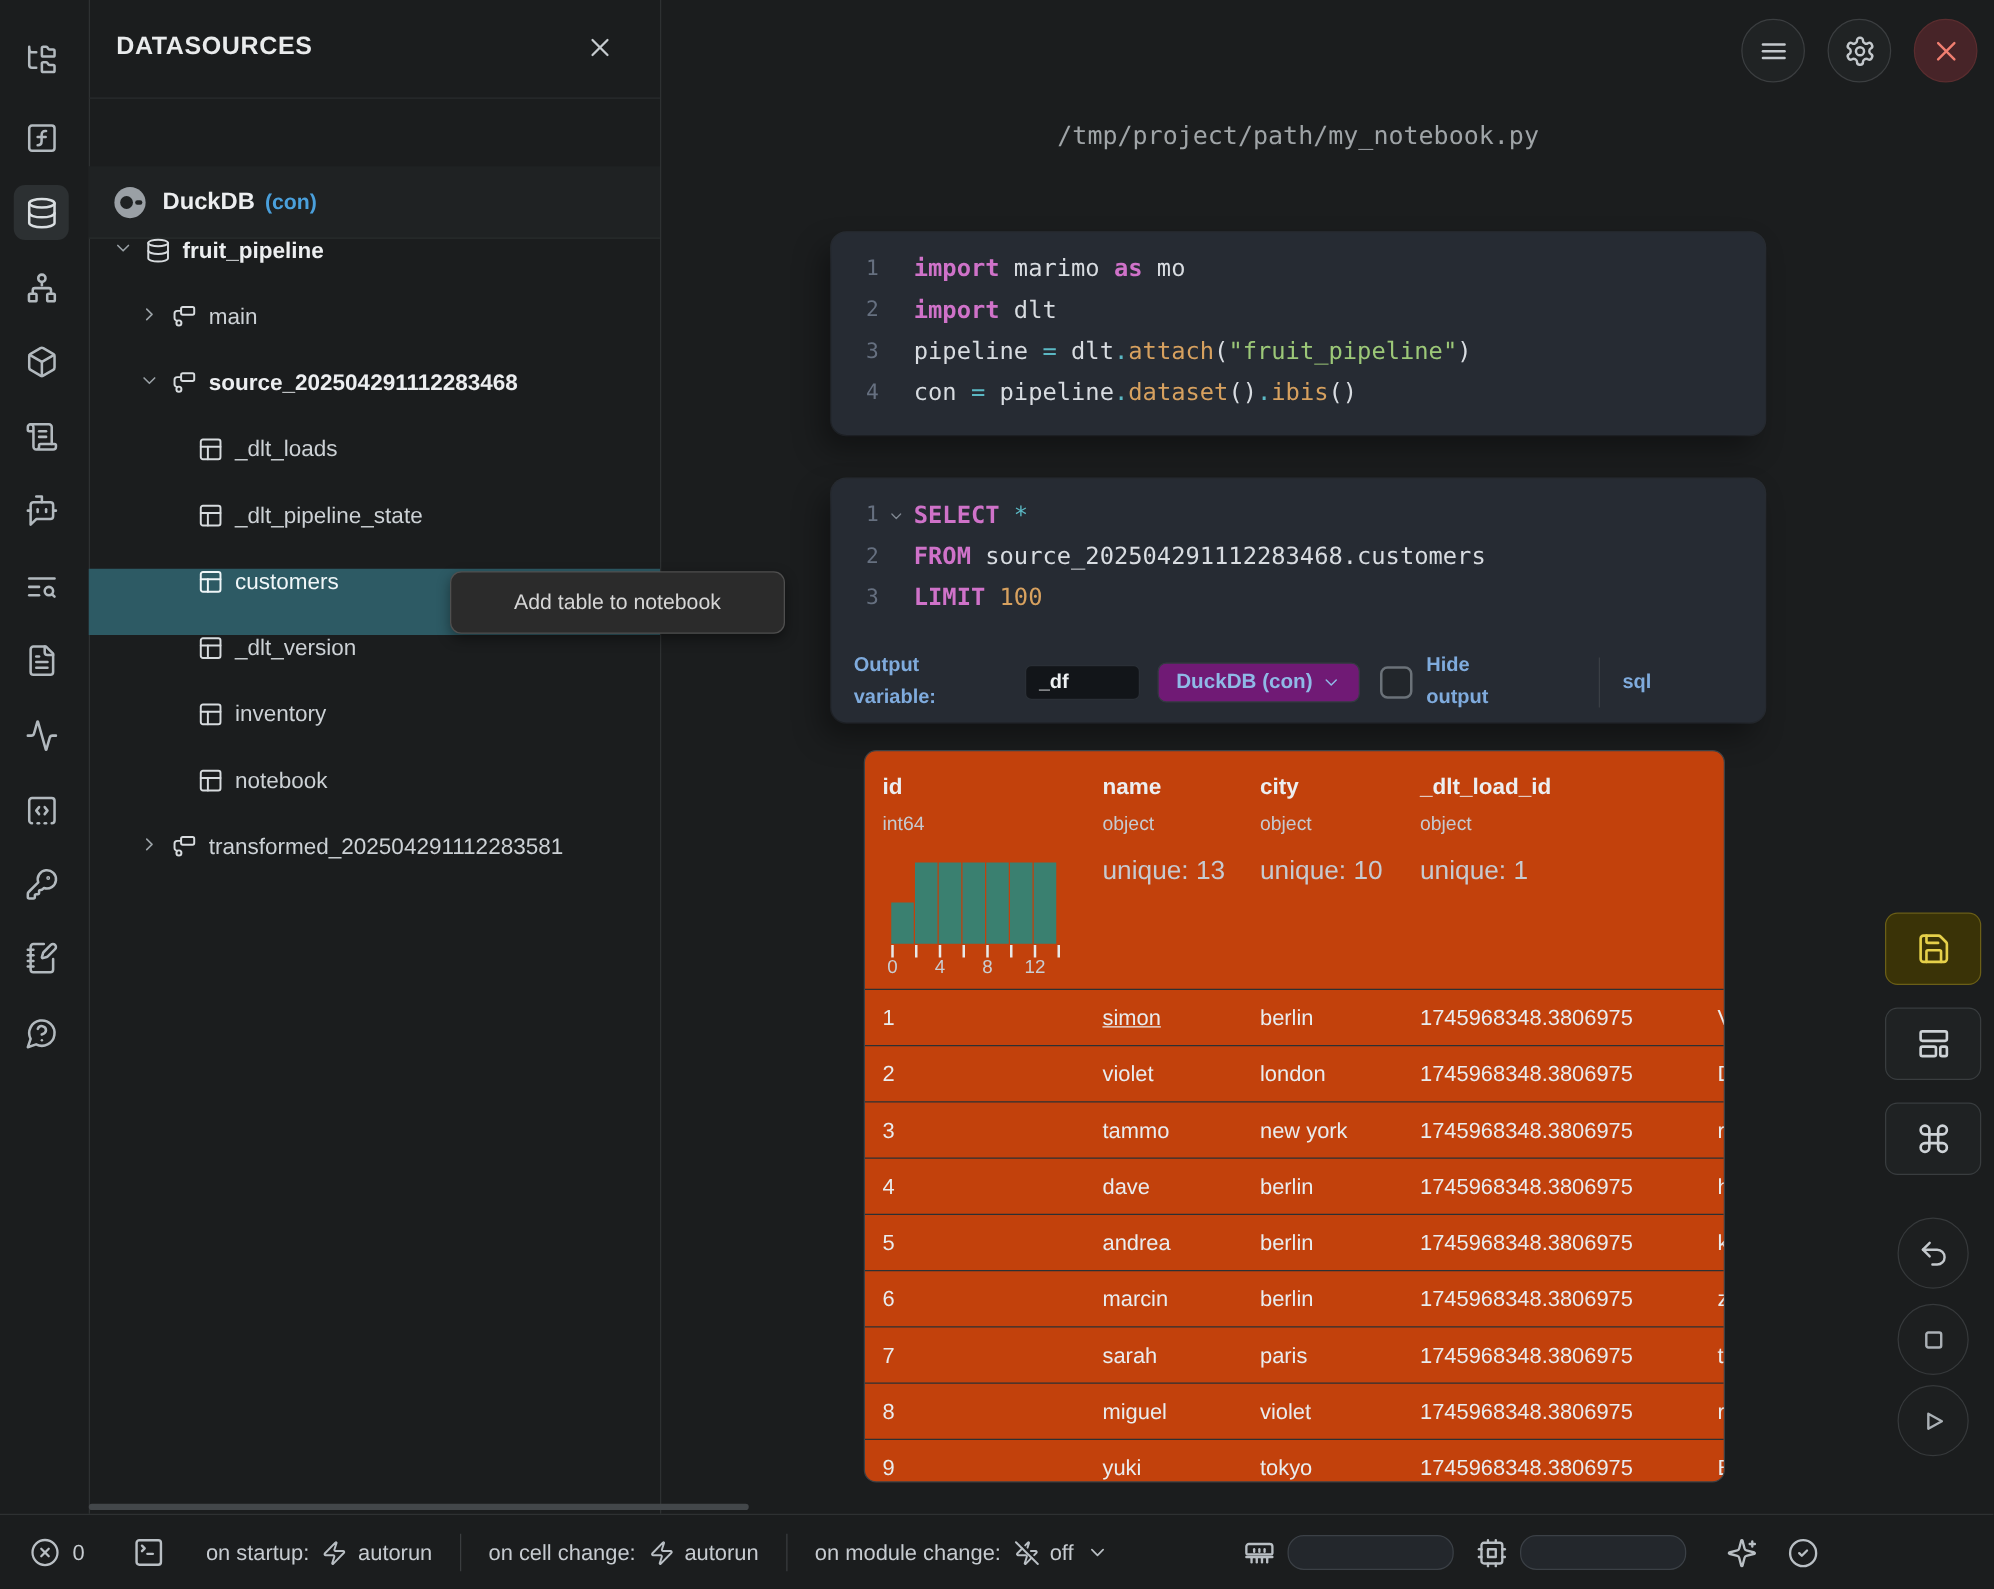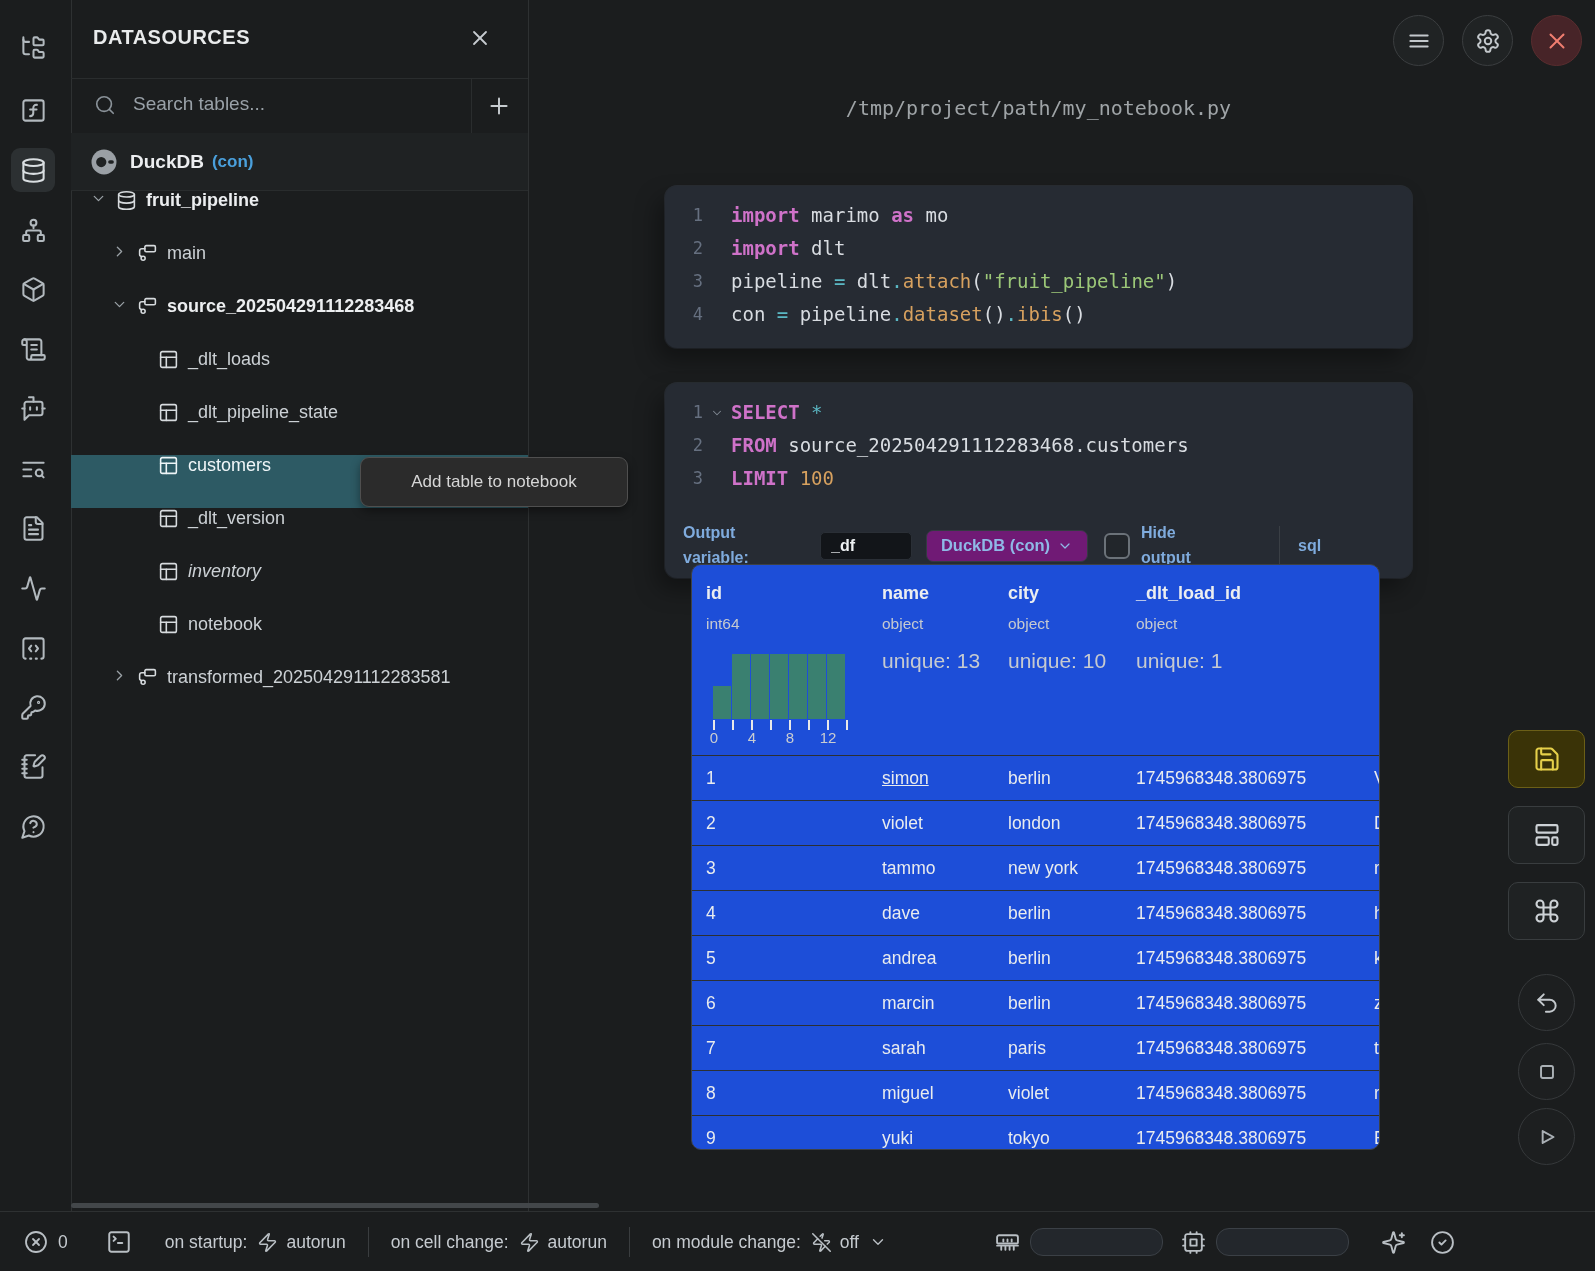--- a/index.html
+++ b/index.html
@@ -67,21 +67,21 @@
   #var-input{margin-left:42px;width:92px;height:28px;background:#121519;border:1px solid #2a2f36;border-radius:5px;
              color:#eef1f3;font-weight:bold;font-size:16px;padding:0 10px;box-sizing:border-box;
              font-family:"Liberation Sans",sans-serif;}
   #engine-dd{margin-left:14px;width:160px;height:30px;background:#701a75;border:1px solid #343a42;border-radius:7px;
              display:flex;align-items:center;justify-content:center;gap:7px;color:#8fb9e6;font-size:16.5px;font-weight:bold;}
   #hide-cb{margin-left:16px;width:22px;height:22px;border:2px solid #6b7279;border-radius:6px;background:#22262b;}
   #hide-label{margin-left:11px;width:80px;font-size:16px;font-weight:bold;color:#7fabdd;line-height:1.55;}
   #ctl-div{margin-left:58px;width:1px;height:40px;background:#3a3f45;}
   #lang-label{margin-left:18px;font-size:16px;font-weight:bold;color:#7fabdd;}
   
-  #tbl{position:absolute;left:691px;top:564px;width:689px;height:586px;background:#1d4ed8;border:1px solid #3d4144;
+  #tbl{position:absolute;left:691px;top:600px;width:689px;height:586px;background:#c2410c;border:1px solid #3d4144;
        border-radius:10px;box-sizing:border-box;overflow:hidden;}
   .th-col{position:absolute;top:0;}
   .th-name{position:absolute;top:18px;font-size:18px;font-weight:bold;color:#eceef0;white-space:nowrap;}
   .th-type{position:absolute;top:50px;font-size:15.5px;color:#c6cad0;white-space:nowrap;}
   .th-stat{position:absolute;top:84px;font-size:21px;color:#c6cad0;white-space:nowrap;}
   #hist{position:absolute;left:21px;top:88px;width:160px;height:90px;}
   .hbar{position:absolute;bottom:24px;width:18px;background:#3a8070;}
   .htick{position:absolute;top:67px;width:2px;height:10px;background:#e8e8e8;}
   .hlabel{position:absolute;top:76px;font-size:15px;color:#c9cdd1;transform:translateX(-50%);}
   #tbl-rows{position:absolute;left:0;top:190px;width:100%;}
@@ -254,36 +254,20 @@
   <div id="panel">
     <div id="panel-header">
       <div id="panel-title">DATASOURCES</div>
       <div id="panel-close">
           <svg width="24" height="24" viewBox="0 0 24 24" fill="none" stroke="currentColor" stroke-width="1.8" stroke-linecap="round" stroke-linejoin="round">
             <path d="M18 6 6 18"></path>
             <path d="m6 6 12 12"></path>
           </svg>
         </div>
     </div>
-    <div id="search-row">
-      <div id="search-icon">
-          <svg width="22" height="22" viewBox="0 0 24 24" fill="none" stroke="currentColor" stroke-width="1.8" stroke-linecap="round" stroke-linejoin="round">
-            <circle cx="11" cy="11" r="8"></circle>
-            <path d="m21 21-4.3-4.3"></path>
-          </svg>
-        </div>
-      <input id="search-input" placeholder="Search tables..." style="">
-      <div id="search-div"></div>
-      <div id="add-db-btn">
-          <svg width="26" height="26" viewBox="0 0 24 24" fill="none" stroke="currentColor" stroke-width="1.8" stroke-linecap="round" stroke-linejoin="round">
-            <path d="M5 12h14"></path>
-            <path d="M12 5v14"></path>
-          </svg>
-        </div>
-    </div>
     <div id="conn-row">
       <span id="conn-logo">
           <svg width="30" height="30" viewBox="0 0 24 24">
             <circle cx="12" cy="12" r="10" fill="#9aa0a5"></circle>
             <circle cx="9.8" cy="12" r="4.1" fill="#1f2223"></circle>
             <rect x="15.3" y="10.6" width="4.6" height="2.8" rx="1.4" fill="#1f2223"></rect>
           </svg>
         </span>
       <span id="conn-name">DuckDB</span>
       <span id="conn-alias">(con)</span>
@@ -377,21 +361,21 @@
           <span class="chev"></span>
           <span class="t-ic">
             <svg width="21" height="21" viewBox="0 0 24 24" fill="none" stroke="currentColor" stroke-width="1.8" stroke-linecap="round" stroke-linejoin="round">
               <rect width="18" height="18" x="3" y="3" rx="2"></rect>
               <path d="M3 9.5h18"></path>
               <path d="M9.5 9.5V21"></path>
             </svg>
           </span>
           <span class="lbl">_dlt_version</span>
         </div>
-        <div class="tree-row" style="padding-left: 61px; font-style: italic;">
+        <div class="tree-row" style="padding-left: 61px;">
           <span class="chev"></span>
           <span class="t-ic">
             <svg width="21" height="21" viewBox="0 0 24 24" fill="none" stroke="currentColor" stroke-width="1.8" stroke-linecap="round" stroke-linejoin="round">
               <rect width="18" height="18" x="3" y="3" rx="2"></rect>
               <path d="M3 9.5h18"></path>
               <path d="M9.5 9.5V21"></path>
             </svg>
           </span>
           <span class="lbl">inventory</span>
         </div>

